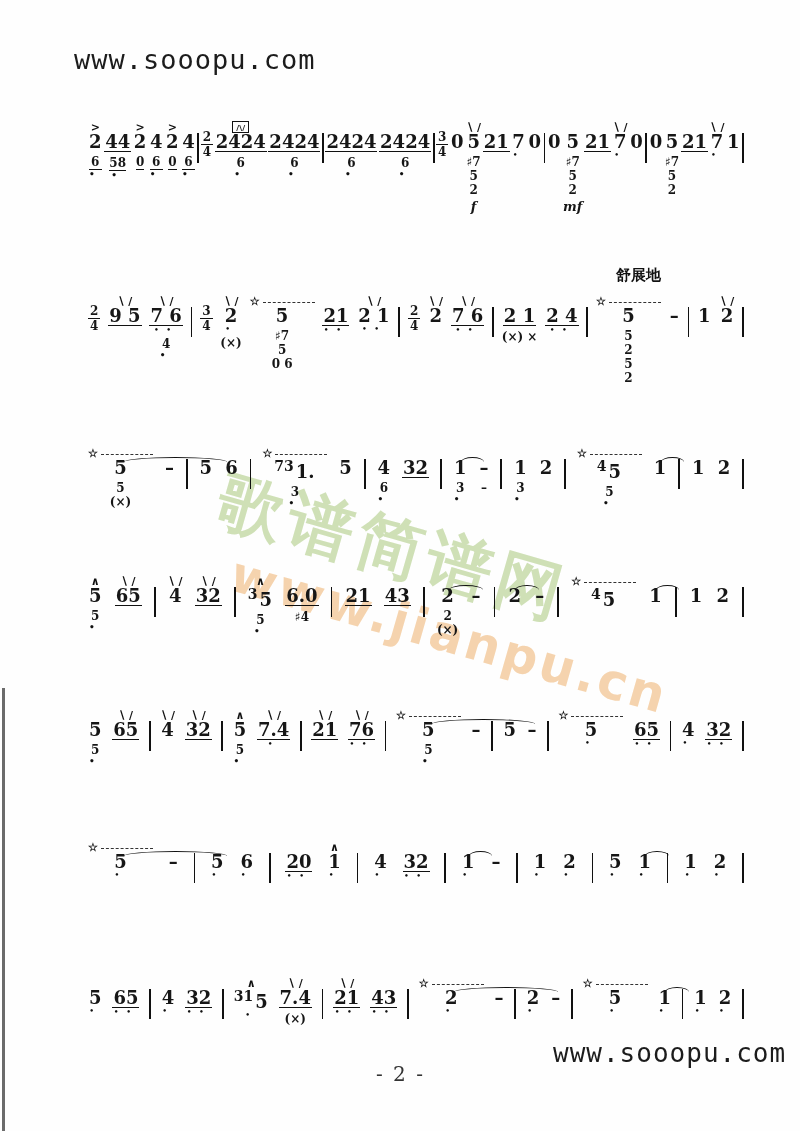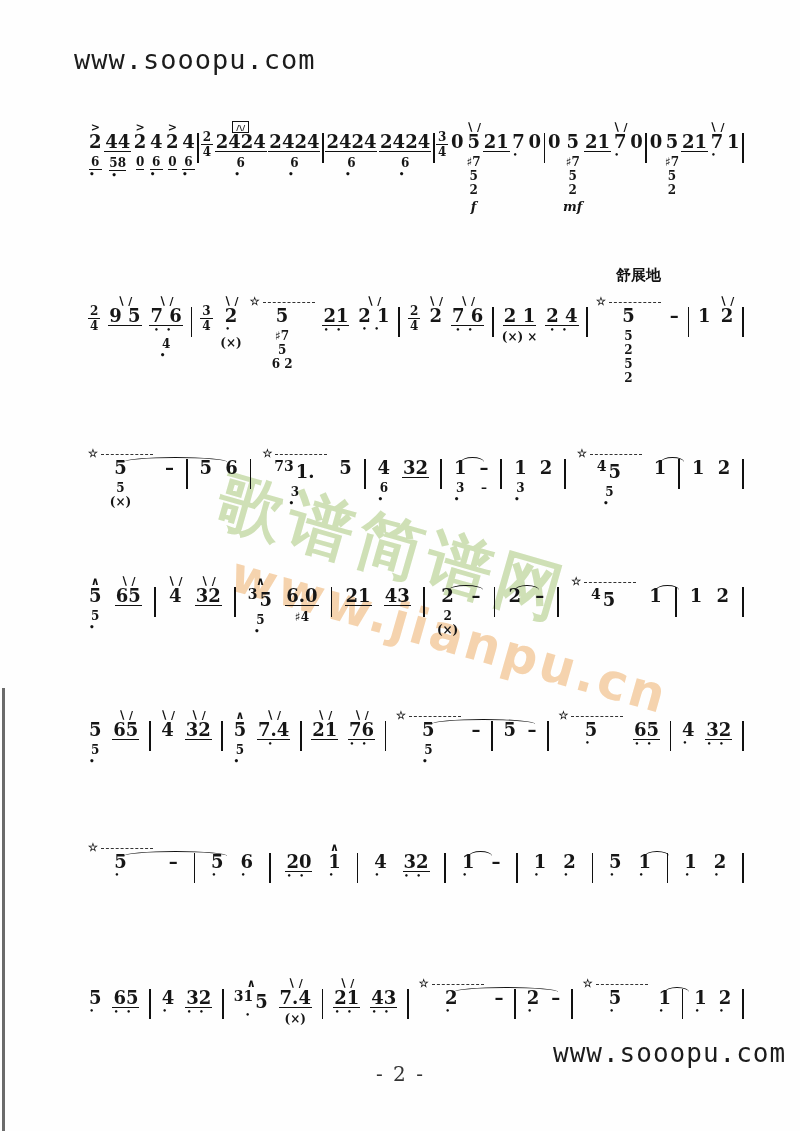--- a/index.html
+++ b/index.html
@@ -323,21 +323,21 @@
         <div class="mark">
           <div>☆</div>
           <div class="dashline"></div>
         </div>
         <div class="noterow">
           <div class="note">5</div>
         </div>
         <div class="low">
           <div class="lowline">♯7</div>
           <div class="lowline">5</div>
-          <div class="lowline">6 2</div>
+          <div class="lowline">0 6</div>
         </div>
       </div>
       <div class="cell">
         <div class="mark"></div>
         <div class="noterow">
           <div class="note u1">21</div>
         </div>
         <div class="dots">••</div>
       </div>
       <div class="cell">

